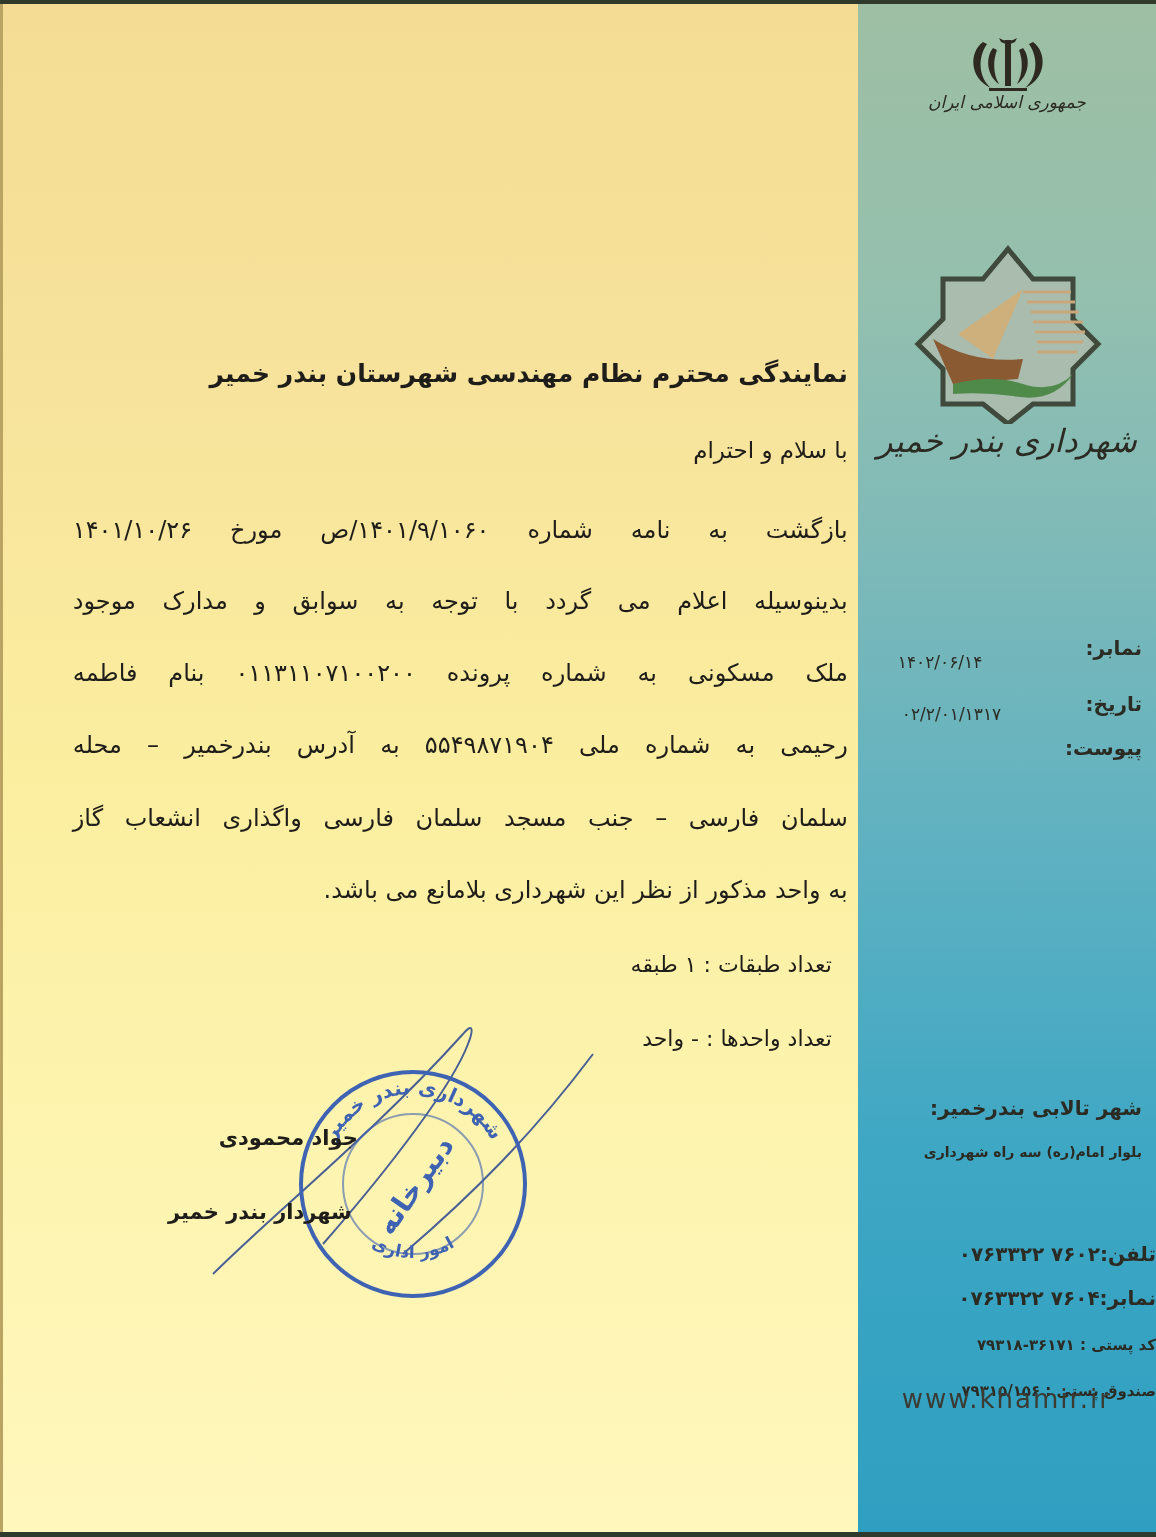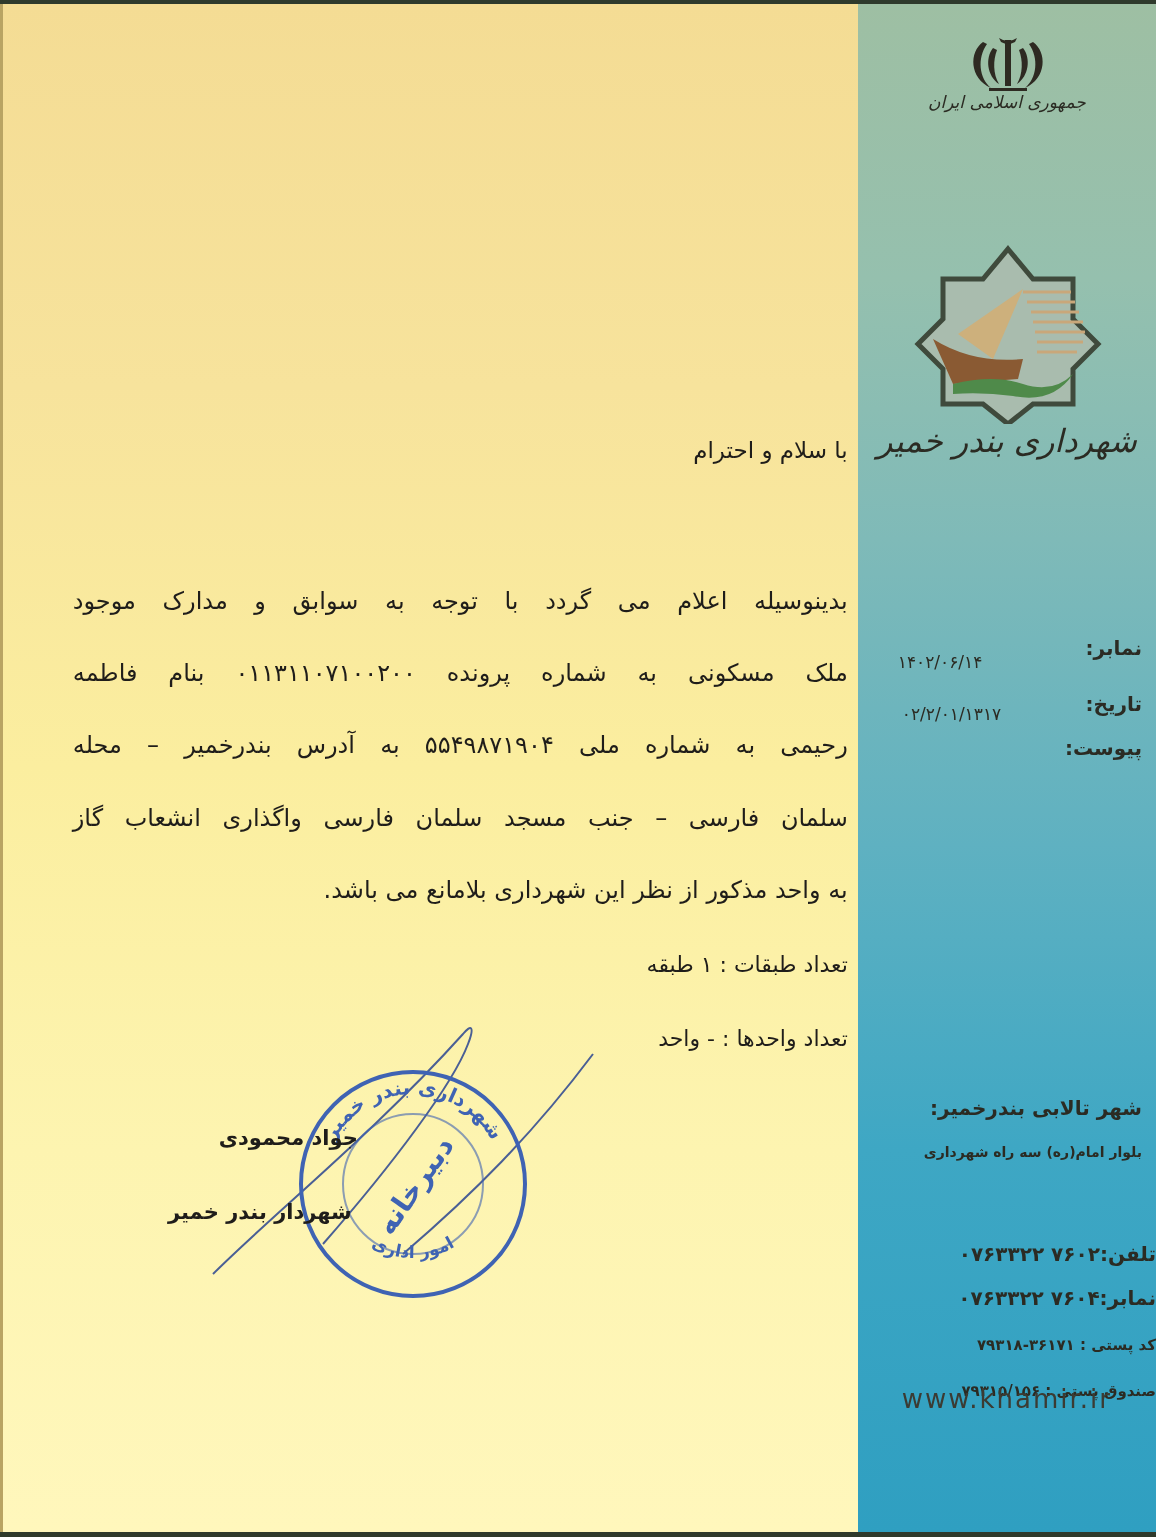--- a/index.html
+++ b/index.html
@@ -36,21 +36,21 @@
     position:absolute; right:10px; top:433px;
     font-size:23px; color:#1f1d1a; white-space:nowrap;
   }
   .body-line {
     position:absolute; right:10px; width:775px;
     font-size:24px; color:#1f1d1a; white-space:nowrap;
     text-align:justify; text-align-last:justify;
   }
   .body-line.last { text-align-last:right; }
   .stat {
-    position:absolute; right:10px;
+    position:absolute; right:26px;
     font-size:22px; color:#1f1d1a; white-space:nowrap;
   }
   .sig-name, .sig-title {
     position:absolute; font-size:21px; font-weight:bold; color:#1f1d1a; white-space:nowrap;
   }
   .sig-name { right:500px; top:1122px;text-align:right; }
   .sig-title { right:506px; top:1196px;text-align:center; }
   .stamp {
     position:absolute; left:290px; top:1060px; width:240px; height:240px;
   }
@@ -71,22 +71,24 @@
   .contact { position:absolute; right:0; font-size:20px; font-weight:bold; white-space:nowrap; }
   .contact.small { font-size:15px; }
   .website { position:absolute; left:0; right:0; top:1380px; text-align:center; font-size:26px; letter-spacing:2px; color:#3b3b33; font-family:"DejaVu Sans", sans-serif; }
 </style>
 </head>
 <body>
 
 <div class="page">
 
   <div class="letter">
+    <div class="recipient rtl">نمایندگی محترم  نظام مهندسی شهرستان بندر خمیر</div>
     <div class="greeting rtl">با سلام و احترام</div>
 
+    <div class="body-line rtl" style="top:512px">بازگشت به نامه شماره ۱۴۰۱/۹/۱۰۶۰/ص مورخ ۱۴۰۱/۱۰/۲۶</div>
     <div class="body-line rtl" style="top:583px">بدینوسیله اعلام می گردد با توجه به سوابق و مدارک موجود</div>
     <div class="body-line rtl" style="top:655px">ملک مسکونی به شماره پرونده ۰۱۱۳۱۱۰۷۱۰۰۲۰۰ بنام فاطمه</div>
     <div class="body-line rtl" style="top:727px">رحیمی به شماره ملی ۵۵۴۹۸۷۱۹۰۴ به آدرس بندرخمیر – محله</div>
     <div class="body-line rtl" style="top:800px">سلمان فارسی – جنب مسجد سلمان فارسی واگذاری انشعاب گاز</div>
     <div class="body-line rtl last" style="top:872px">به واحد مذکور از نظر این شهرداری بلامانع  می باشد.</div>
 
     <div class="stat rtl" style="top:948px">تعداد طبقات : ۱ طبقه</div>
     <div class="stat rtl" style="top:1022px">تعداد واحدها :  - واحد</div>
 
     <svg class="sign-stroke" viewBox="0 0 450 300">

